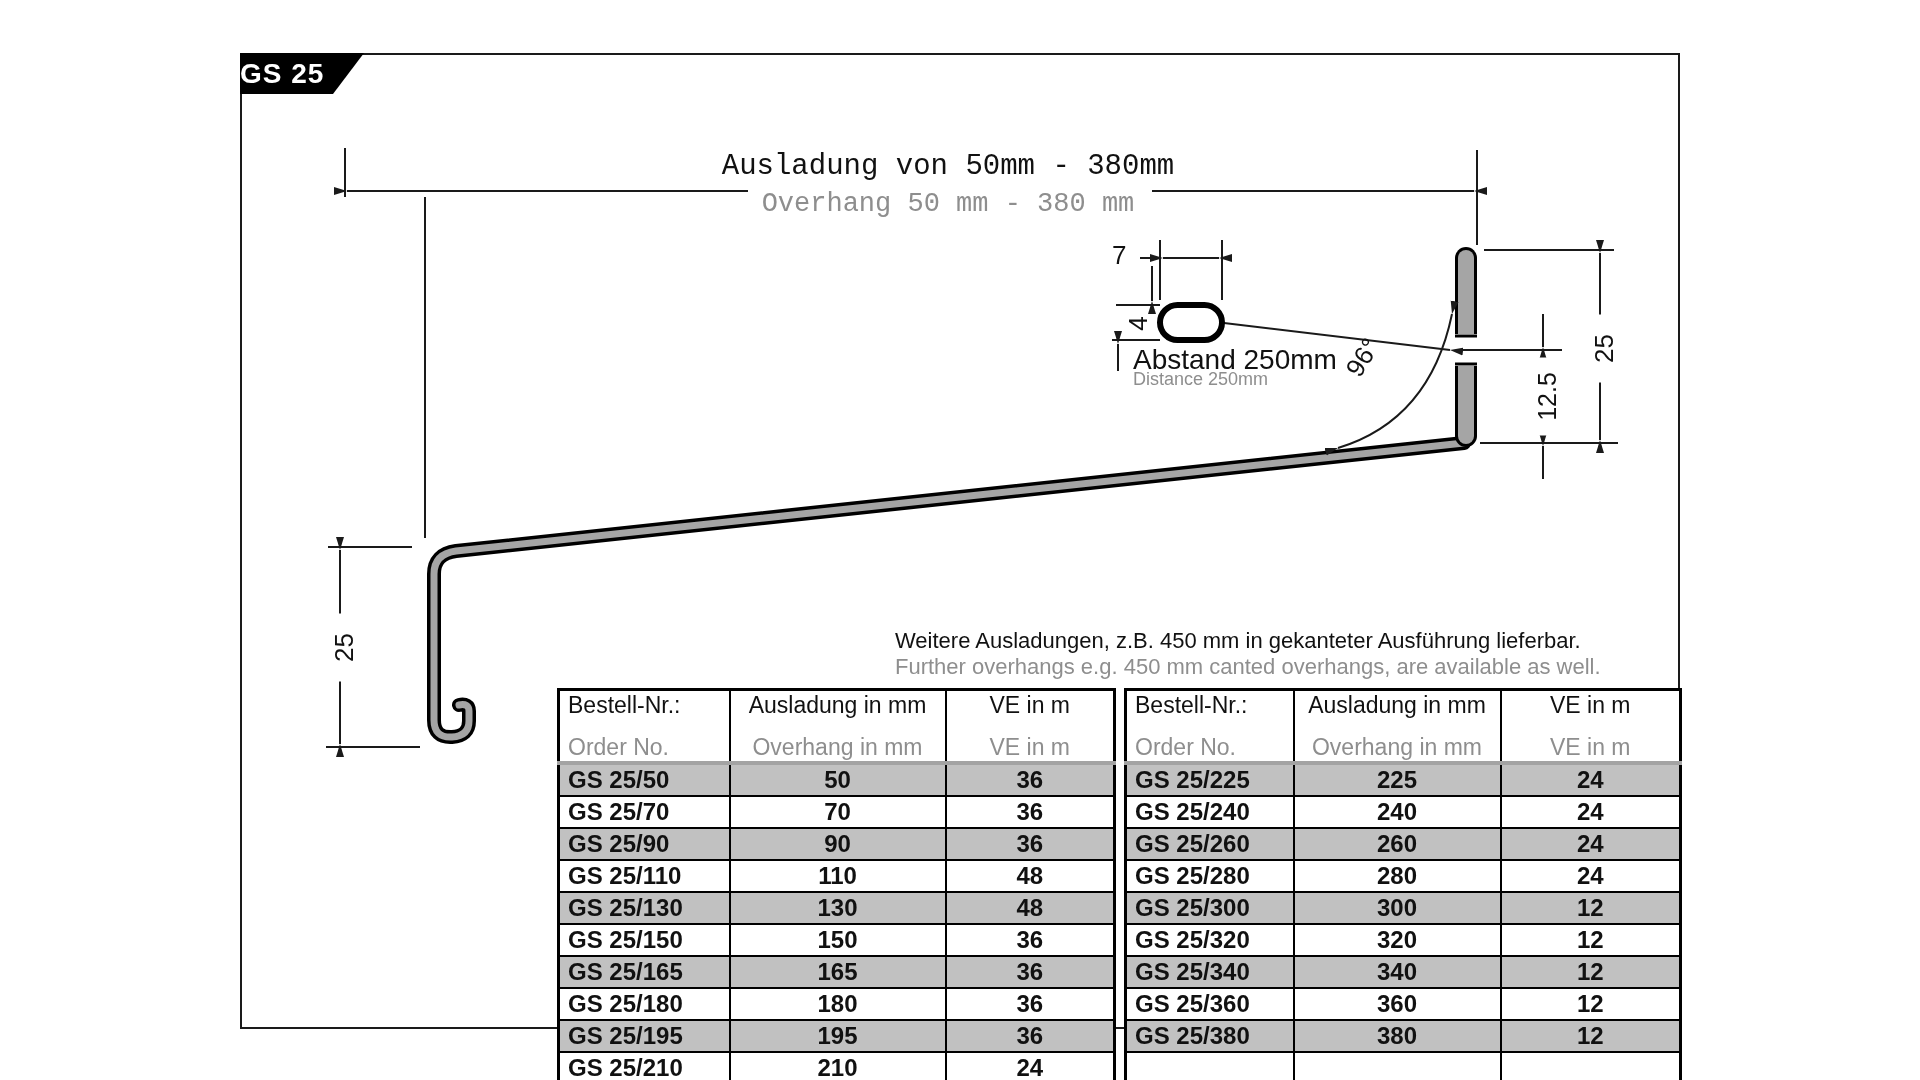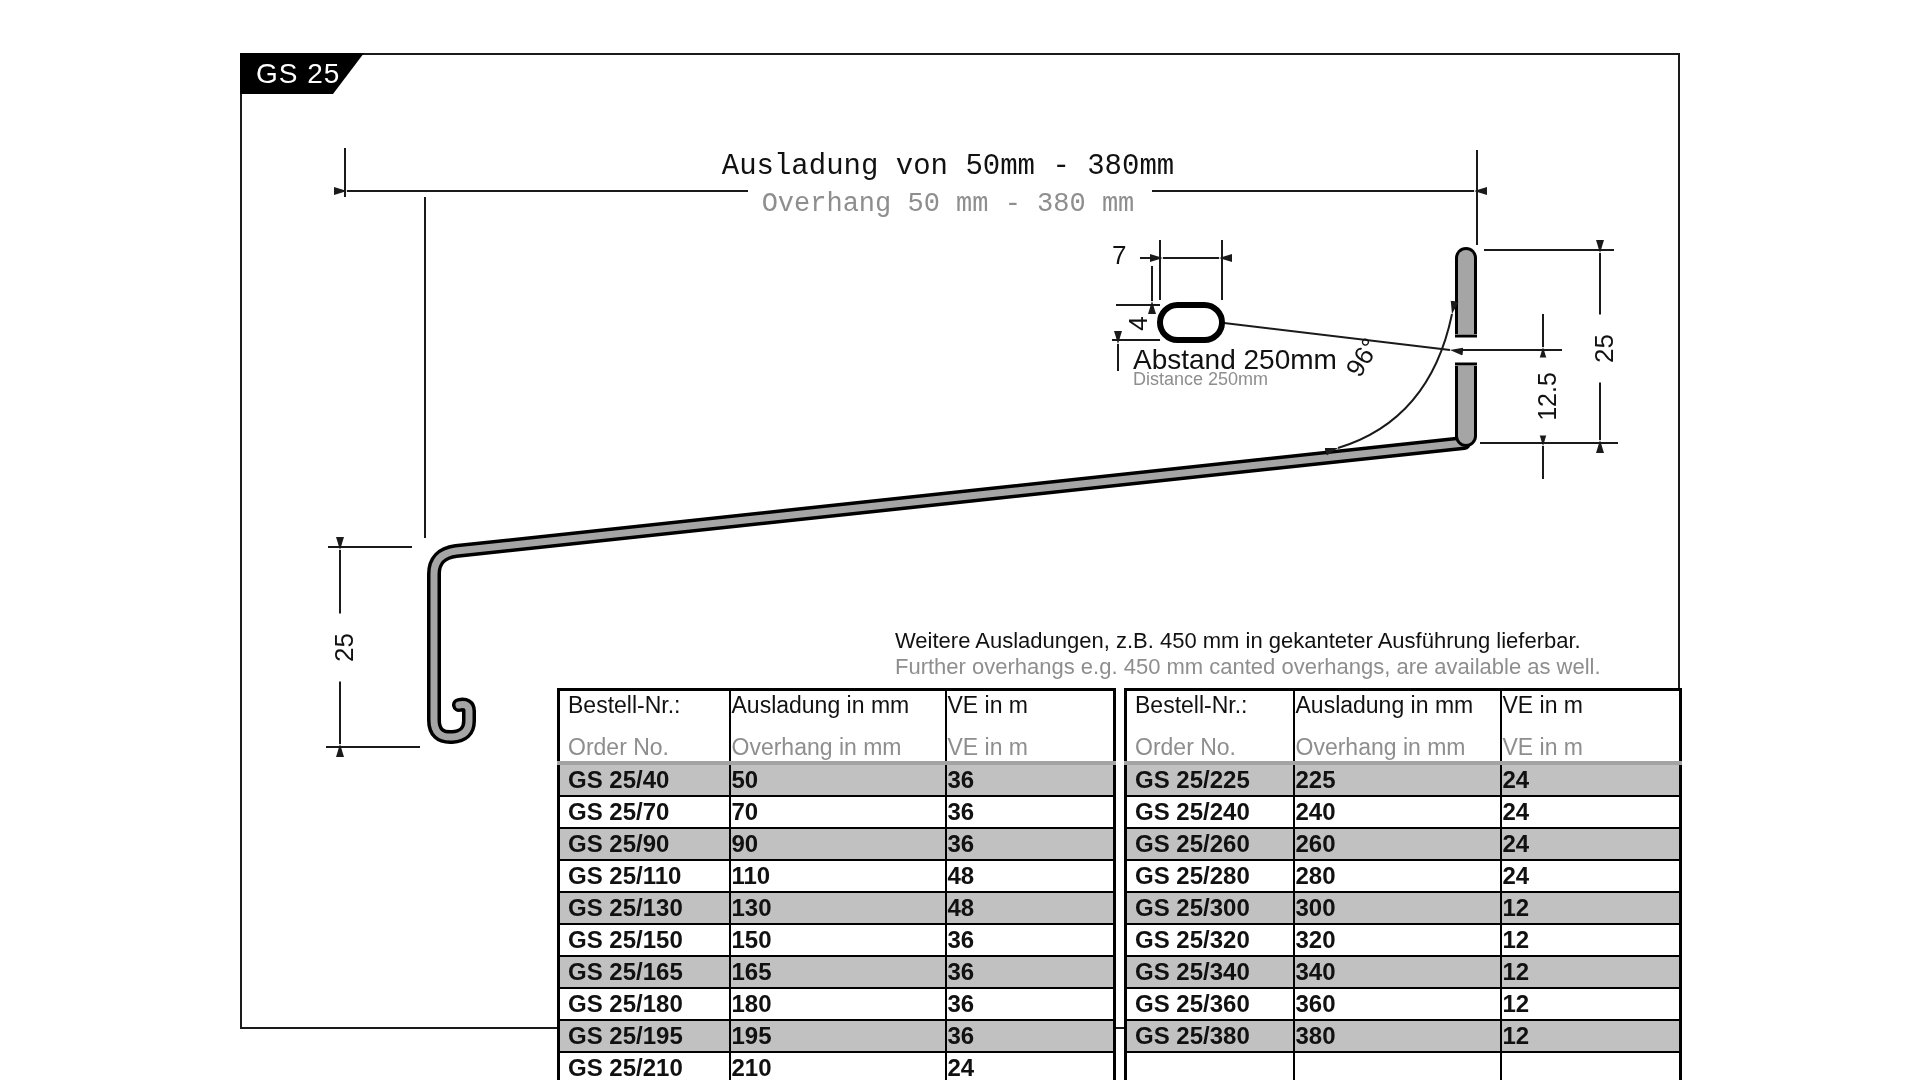--- a/index.html
+++ b/index.html
@@ -7,22 +7,22 @@
     width:1920px;height:1080px;position:relative;overflow:hidden;
     background:#fff;font-family:"Liberation Sans",sans-serif;color:#111;
   }
   .frame{
     position:absolute;left:240px;top:53px;width:1436px;height:972px;
     border:2px solid #1a1a1a;background:#fff;
   }
   .product-tag{
     position:absolute;left:240px;top:53px;width:124px;height:41px;
     background:#000;clip-path:polygon(0 0,100% 0,75% 100%,0 100%);
-    color:#fff;font-weight:normal;font-size:28px;line-height:41px;
-    padding-left:16px;box-sizing:border-box;letter-spacing:1px;z-index:5;
+    color:#fff;font-weight:bold;font-size:28px;line-height:41px;
+    padding-left:0;box-sizing:border-box;letter-spacing:1px;z-index:5;
   }
   svg.overlay{position:absolute;left:0;top:0;z-index:2;}
   .lbl{position:absolute;z-index:3;white-space:nowrap;}
   .center{text-align:center;font-family:Liberation Mono, monospace;}
   .gray{color:#8e8e8e;}
   .rot{transform:rotate(-90deg);}
   .dimnum{font-size:26px;color:#111;text-align:center;}
   .whitebg{background:#fff;padding:0 4px;}
   .title-de{left:598px;top:150px;width:700px;font-size:29px;}
   .title-en{left:598px;top:189px;width:700px;font-size:27px;}
@@ -42,21 +42,21 @@
   }
   .tbl-left{left:557px;top:688px;}
   .tbl-right{left:1124px;top:688px;}
   table.spec th,table.spec td{border:2px solid #000;overflow:hidden;}
   table.spec th{
     height:55px;font-weight:normal;font-size:23px;line-height:26px;
     border-bottom:4px solid #a3a3a3;vertical-align:middle;background:#fff;
   }
   table.spec td{height:26px;font-weight:bold;font-size:24px;}
   table.spec .c0{text-align:left;padding-left:8px;}
-  table.spec .c1,table.spec .c2{text-align:left;}
+  table.spec .c1,table.spec .c2{text-align:center;}
   table.spec tbody tr:nth-child(odd){background:#c1c1c1;}
   table.spec tbody tr:nth-child(even){background:#fff;}
   .sub{color:#8e8e8e;margin-top:16px;}
 </style>
 </head>
 <body>
 
 <div class="frame"></div>
 <div class="product-tag">GS 25</div>
 
@@ -153,21 +153,21 @@
         <div class="sub">Overhang in mm</div>
       </th>
       <th class="c2">
         <div>VE in m</div>
         <div class="sub">VE in m</div>
       </th>
     </tr>
   </thead>
   <tbody>
     <tr>
-        <td class="c0">GS 25/40</td>
+        <td class="c0">GS 25/50</td>
         <td class="c1">50</td>
         <td class="c2">36</td>
       </tr>
     <tr>
         <td class="c0">GS 25/70</td>
         <td class="c1">70</td>
         <td class="c2">36</td>
       </tr>
     <tr>
         <td class="c0">GS 25/90</td>

